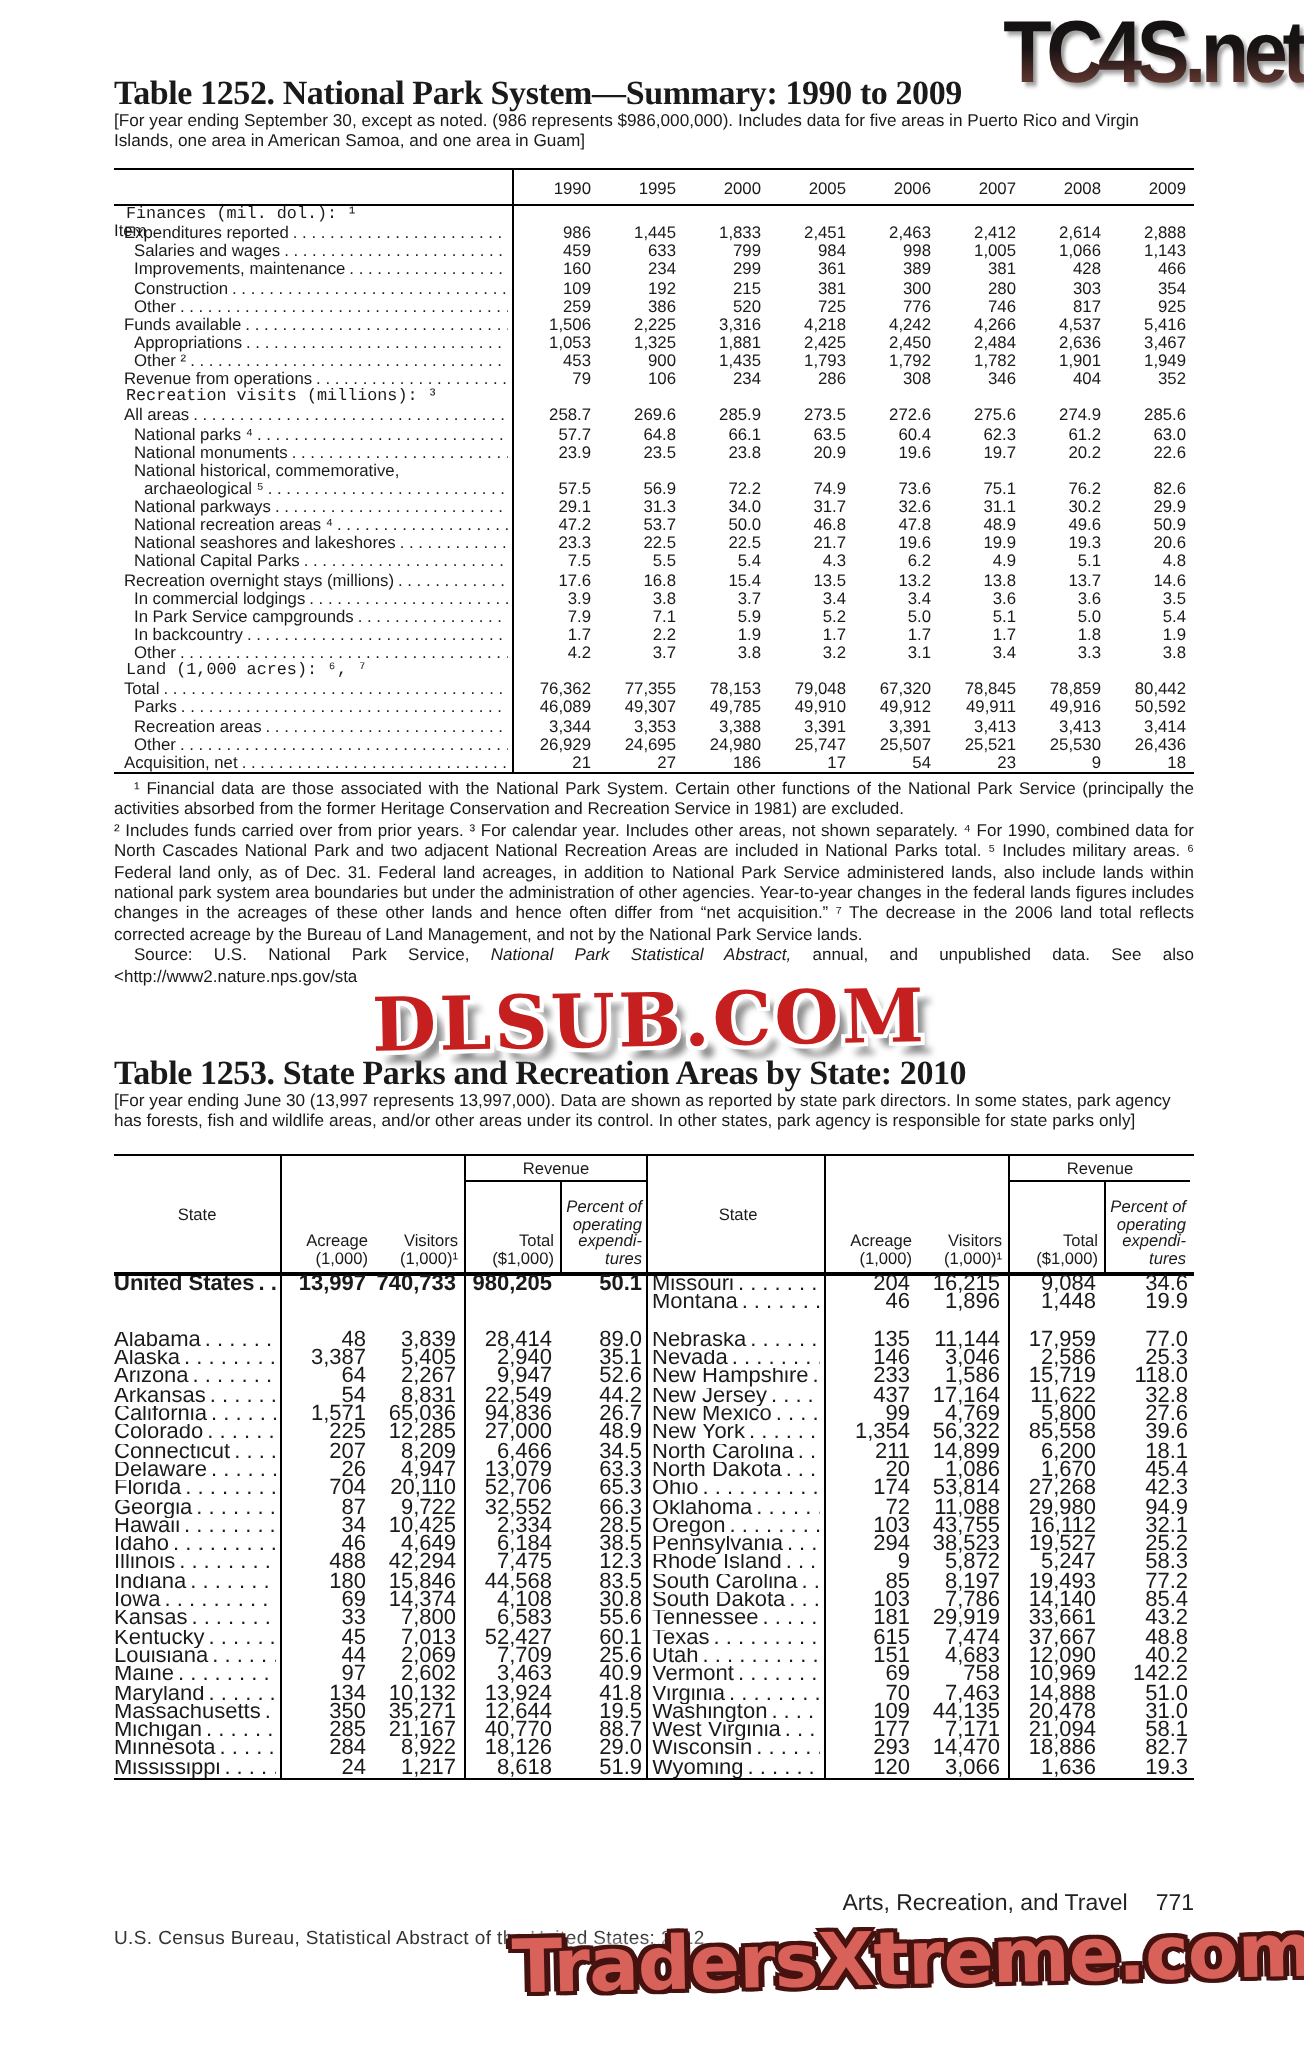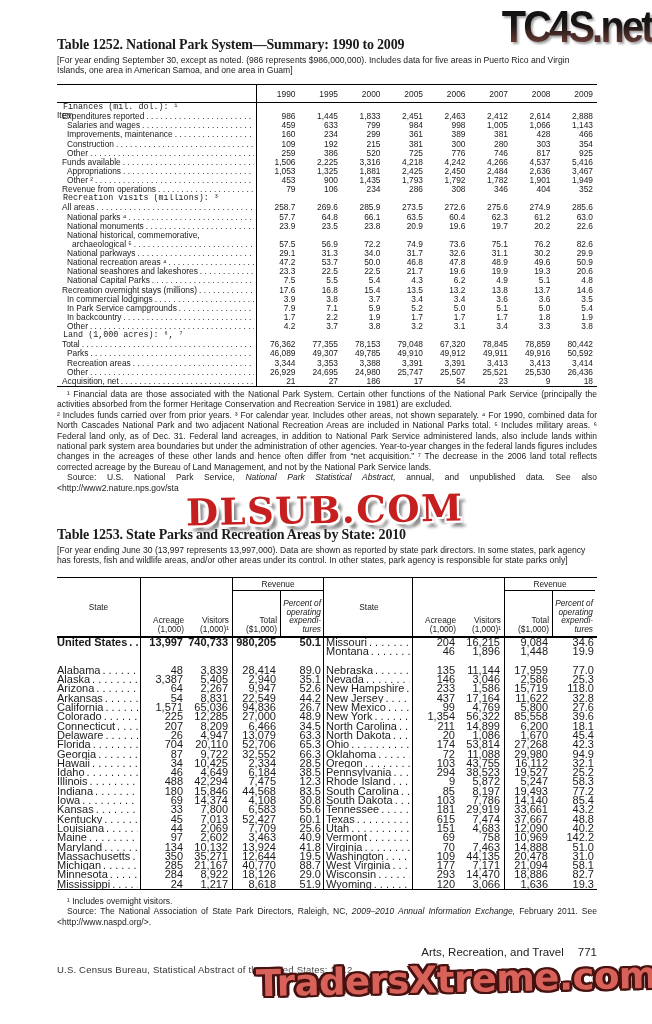--- a/index.html
+++ b/index.html
@@ -1,21 +1,21 @@
 <!DOCTYPE html>
 <html><head>
 <meta charset="utf-8">
 <style>
   html,body{margin:0;padding:0;}
   body{width:652px;height:1024px;background:#ffffff;font-family:"Liberation Sans","DejaVu Sans",sans-serif;color:#1a1a1a;position:relative;overflow:hidden;}
   #page{position:absolute;inset:0;background:#fff;}
   .blk{position:absolute;left:57px;width:540px;}
 
   
-  .ttl{font-family:"Liberation Serif","DejaVu Serif",serif;font-weight:bold;font-size:14px;letter-spacing:-0.2px;white-space:nowrap;}
+  .ttl{font-family:"Liberation Serif","DejaVu Serif",serif;font-weight:bold;font-size:17px;letter-spacing:-0.2px;white-space:nowrap;}
   .note{font-size:8.6px;line-height:10.4px;text-align:left;}
 
   
   #t1252{top:84px;}
   .hdr1252{display:flex;height:17px;border-top:1px solid #000;border-bottom:1.8px solid #000;align-items:center;font-size:8.4px;}
   .hdr1252 .lblh{width:199px;text-align:left;margin-top:42px;}
   .vals{width:341px;border-left:1px solid #000;display:flex;box-sizing:border-box;height:100%;align-items:center;}
   .num{width:42.5px;text-align:right;padding-right:4px;box-sizing:border-box;overflow:hidden;}
   .r1252{display:flex;height:9.13px;line-height:9.13px;font-size:8.4px;}
   .r1252 .lbl{width:199px;display:flex;overflow:hidden;padding-right:2px;box-sizing:border-box;}
@@ -1223,24 +1223,20 @@
             </div>
             <div class="c-acr">120</div>
             <div class="c-vis">3,066</div>
             <div class="c-tot">1,636</div>
             <div class="c-pct">19.3</div>
           </div>
         </div>
       </div>
   </div>
 
-  <div class="blk fnblk" style="top:896px;">
-    <p class="fnind">¹ Includes overnight visitors.</p>
-    <p class="fnind"><span>Source: The National Association of State Park Directors, Raleigh, NC, </span><i>2009–2010 Annual Information Exchange,</i><span> February 2011. See &lt;http://www.naspd.org/&gt;.</span></p>
-  </div>
 
   <div class="blk" id="run-head">
     <span>Arts, Recreation, and Travel</span><span class="pgnum">771</span>
   </div>
   <div class="blk" id="imprint">U.S. Census Bureau, Statistical Abstract of the United States: 2012</div>
 
   <div class="wm" id="wm-top">TC4S.net</div>
   <div class="wm" id="wm-mid">DLSUB.COM</div>
   <div class="wm" id="wm-btm">TradersXtreme.com</div>
 

